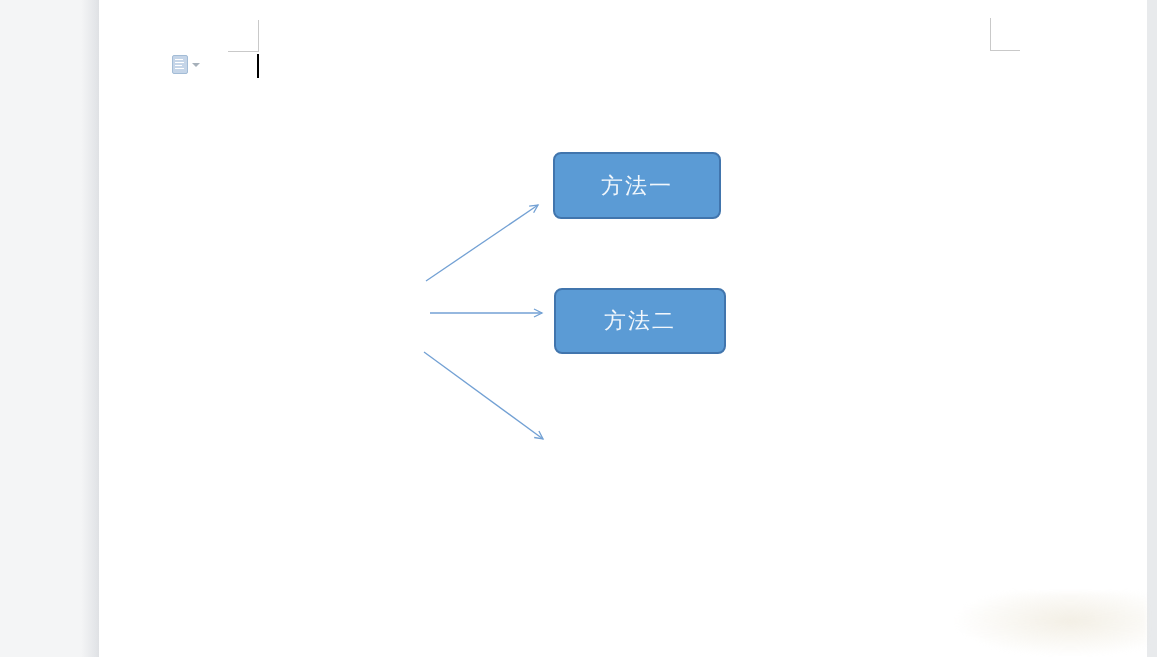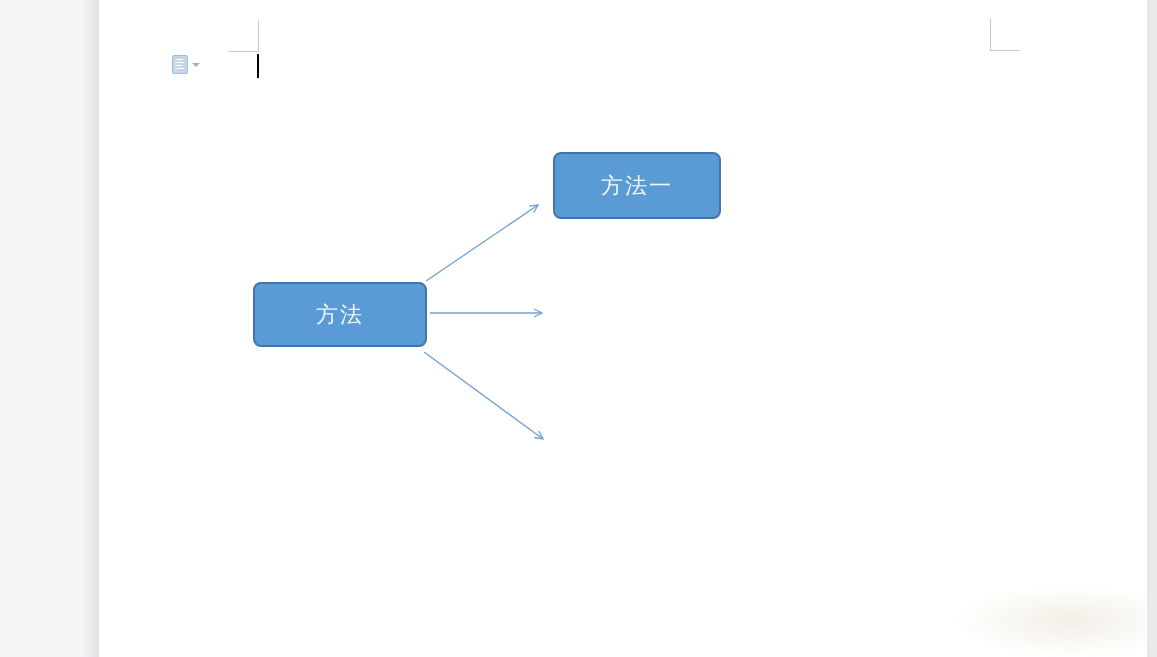--- a/index.html
+++ b/index.html
@@ -163,22 +163,22 @@
     <defs>
       <marker id="openArrow" markerUnits="userSpaceOnUse" markerWidth="14" markerHeight="14" refX="9" refY="5" orient="auto">
         <path class="arrowhead-path" d="M1,1 L9,5 L1,9"></path>
       </marker>
     </defs>
     <line x1="426" y1="281" x2="538" y2="205" marker-end="url(#openArrow)"></line>
     <line x1="430" y1="313" x2="542" y2="313" marker-end="url(#openArrow)"></line>
     <line x1="424" y1="352" x2="543" y2="439" marker-end="url(#openArrow)"></line>
   </svg>
 
-  <div class="node node-root">
-    <span>方法</span>
-  </div>
   <div class="node node-m1">
     <span>方法一</span>
+  </div>
+  <div class="node node-m2">
+    <span>方法二</span>
   </div>
 
   <div class="watermark"></div>
 
 </div>
 
 </body></html>

